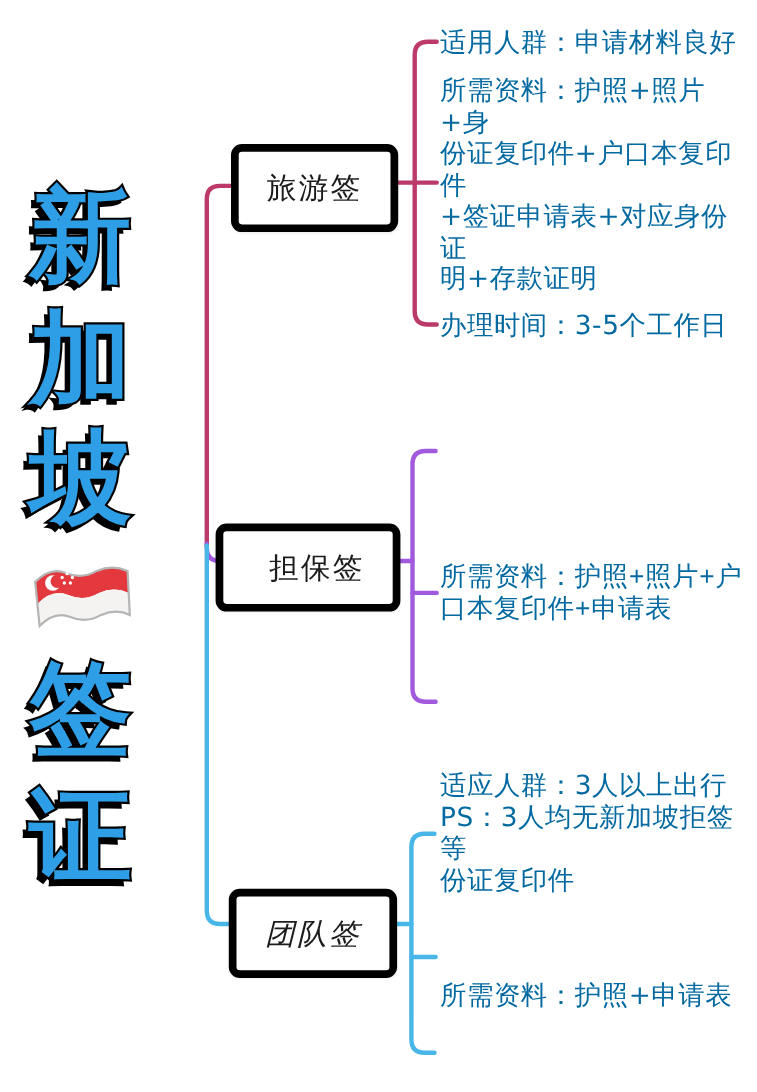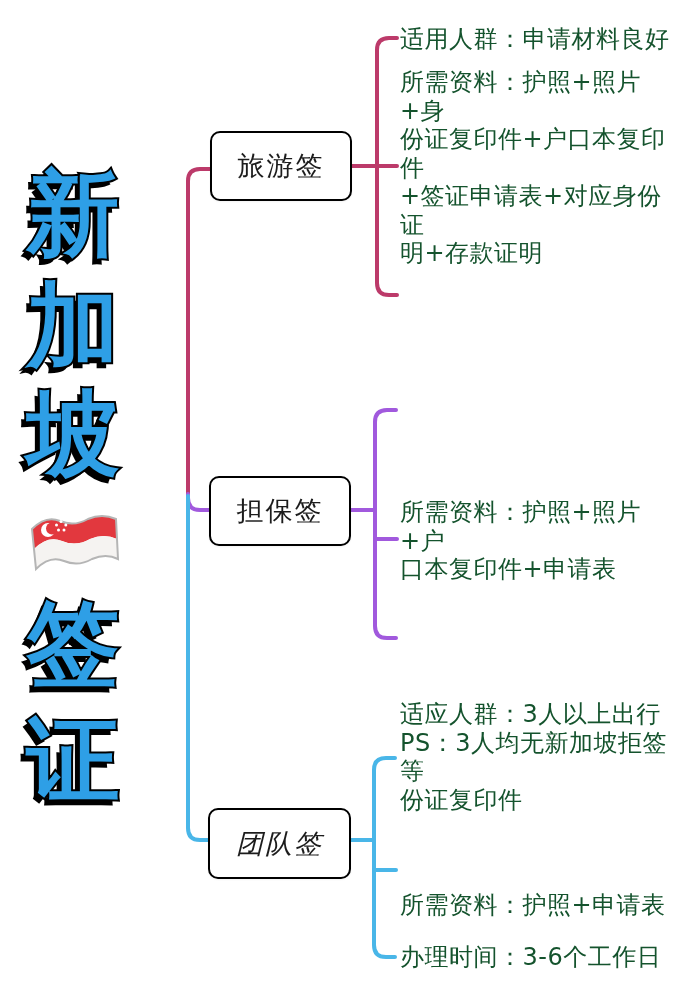--- a/index.html
+++ b/index.html
@@ -14,36 +14,36 @@
     -webkit-text-stroke:4px #000;paint-order:stroke fill;
     text-shadow:-5px 6px 0 #000;
     user-select:none;
   }
   .t1{top:168px;} .t2{top:280px;} .t3{top:388px;} .t4{top:598px;} .t5{top:714px;}
   .flag-wrap{position:absolute;left:28px;top:511px;width:94px;height:68px;}
   
   .wires{position:absolute;left:0;top:0;width:688px;height:993px;}
   
   .node{
-    position:absolute;background:#fff;border:2px solid #000000;border-radius:10px;
+    position:absolute;background:#fff;border:7px solid #000000;border-radius:10px;
     display:flex;align-items:center;justify-content:center;
     font-size:27px;letter-spacing:2px;color:#1c1c1c;
     box-shadow:0 1px 2px rgba(0,0,0,.05);
   }
   .node-1{left:210px;top:131px;width:138px;height:66px;}
-  .node-2{left:209px;top:476px;width:138px;height:66px;}
+  .node-2{left:196px;top:476px;width:138px;height:66px;padding-left:16px;}
   .node-3{left:208px;top:808px;width:139px;height:67px;font-style:italic;}
   
   .detail{
     position:absolute;left:400px;width:286px;
     font-size:24px;line-height:28.5px;letter-spacing:.5px;
-    white-space:pre-line;transform:translateY(-50%);color:#14532d;
+    white-space:pre-line;transform:translateY(-50%);color:#0369a1;
   }
   .d-b1i1{top:39px;} .d-b1i2{top:168px;} .d-b1i3{top:296px;}
-  .d-b2i1{top:409px;} .d-b2i2{top:541px;} .d-b2i3{top:639px;}
+  .d-b2i1{top:409px;} .d-b2i2{top:541px;font-family:Liberation Mono, monospace;} .d-b2i3{top:639px;}
   .d-b3i1{top:757px;} .d-b3i2{top:905px;} .d-b3i3{top:957px;}
 </style>
 </head>
 <body>
 
 <div class="canvas">
 
   <svg class="wires" viewBox="0 0 688 993">
     <defs>
       <linearGradient id="rootGrad" x1="0" y1="0" x2="1" y2="0">
@@ -107,23 +107,23 @@
 
   <div class="node node-1">旅游签</div>
   <div class="node node-2">担保签</div>
   <div class="node node-3">团队签</div>
 
   <div class="detail d-b1i1">适用人群：申请材料良好</div>
   <div class="detail d-b1i2">所需资料：护照+照片+身
 份证复印件+户口本复印件
 +签证申请表+对应身份证
 明+存款证明</div>
+  <div class="detail d-b1i3">办理时间：3-5个工作日</div>
 
   <div class="detail d-b2i2">所需资料：护照+照片+户
 口本复印件+申请表</div>
 
   <div class="detail d-b3i1">适应人群：3人以上出行
 PS：3人均无新加坡拒签等
 份证复印件</div>
   <div class="detail d-b3i2">所需资料：护照+申请表</div>
-  <div class="detail d-b3i3">办理时间：3-6个工作日</div>
 
 </div>
 
 </body></html>

